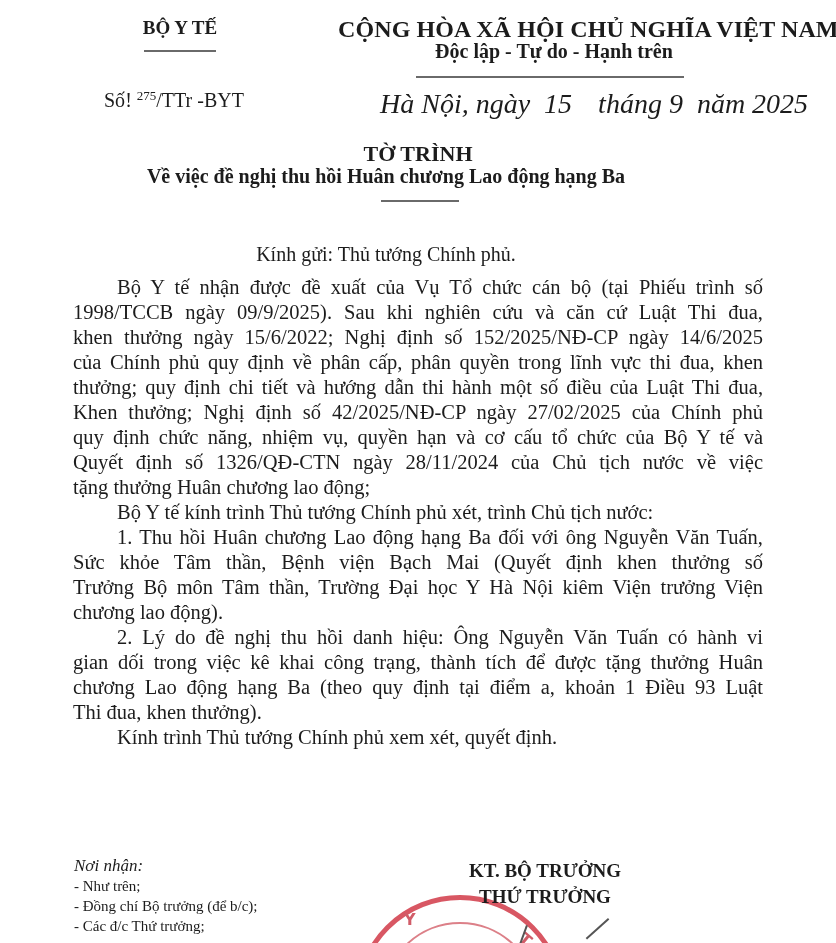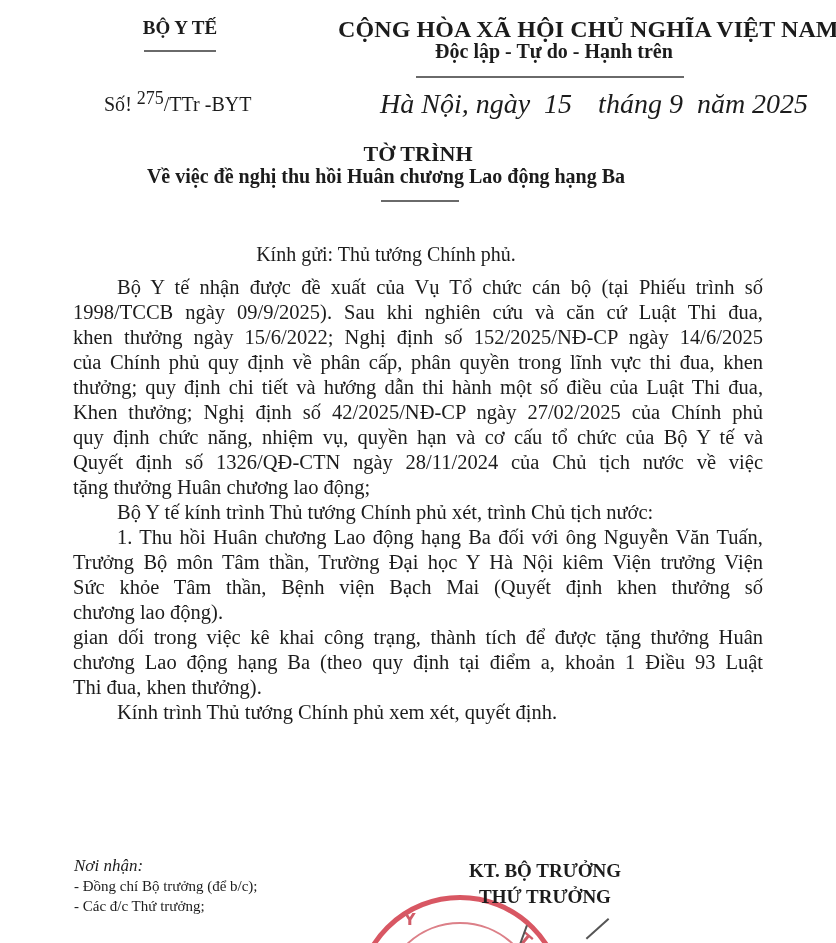--- a/index.html
+++ b/index.html
@@ -11,21 +11,21 @@
   .abs { position: absolute; white-space: nowrap; }
   .bold { font-weight: bold; }
   .ital { font-style: italic; }
   .center { text-align: center; }
   .rule { position: absolute; height: 2px; background: #6a6a6a; }
 
   .ministry { left: 110px; top: 17px; width: 140px; font-size: 19px; }
   .republic { left: 338px; top: 16px; width: 432px; font-size: 24px; letter-spacing: 0.1px; }
   .motto { left: 338px; top: 40px; width: 432px; font-size: 20px; }
   .docnum { left: 104px; top: 88px; font-size: 20px; }
-  .docnum sup { font-size: 18px; vertical-align: 7px; }
+  .docnum sup { font-size: 13px; vertical-align: 7px; }
   .place { left: 380px; top: 88px; font-size: 28px; font-style: italic; }
   .place .gap1 { display: inline-block; width: 26px; }
   .place .gap2 { display: inline-block; width: 14px; }
 
   .title { left: 0; top: 141px; width: 836px; font-size: 22px; }
   .subtitle { left: 0; top: 165px; width: 772px; font-size: 20px; }
   .greeting { left: 0; top: 243px; width: 772px; font-size: 20px; }
 
   .body { position: absolute; left: 73px; top: 275px; width: 690px; font-size: 20.5px; line-height: 25px; }
   .body p { margin: 0; text-align: justify; text-align-last: justify; }
@@ -72,31 +72,33 @@
     <p>1998/TCCB ngày 09/9/2025). Sau khi nghiên cứu và căn cứ Luật Thi đua,</p>
     <p>khen thưởng ngày 15/6/2022; Nghị định số 152/2025/NĐ-CP ngày 14/6/2025</p>
     <p>của Chính phủ quy định về phân cấp, phân quyền trong lĩnh vực thi đua, khen</p>
     <p>thưởng; quy định chi tiết và hướng dẫn thi hành một số điều của Luật Thi đua,</p>
     <p>Khen thưởng; Nghị định số 42/2025/NĐ-CP ngày 27/02/2025 của Chính phủ</p>
     <p>quy định chức năng, nhiệm vụ, quyền hạn và cơ cấu tổ chức của Bộ Y tế và</p>
     <p>Quyết định số 1326/QĐ-CTN ngày 28/11/2024 của Chủ tịch nước về việc</p>
     <p class="last">tặng thưởng Huân chương lao động;</p>
     <p class="indent last">Bộ Y tế kính trình Thủ tướng Chính phủ xét, trình Chủ tịch nước:</p>
     <p class="indent">1. Thu hồi Huân chương Lao động hạng Ba đối với ông Nguyễn Văn Tuấn,</p>
+    <p>Sức khỏe Tâm thần, Bệnh viện Bạch Mai (Quyết định khen thưởng số</p>
     <p>Trưởng Bộ môn Tâm thần, Trường Đại học Y Hà Nội kiêm Viện trưởng Viện</p>
-    <p>Sức khỏe Tâm thần, Bệnh viện Bạch Mai (Quyết định khen thưởng số</p>
     <p class="last">chương lao động).</p>
+    <p class="indent">2. Lý do đề nghị thu hồi danh hiệu: Ông Nguyễn Văn Tuấn có hành vi</p>
     <p>gian dối trong việc kê khai công trạng, thành tích để được tặng thưởng Huân</p>
     <p>chương Lao động hạng Ba (theo quy định tại điểm a, khoản 1 Điều 93 Luật</p>
     <p class="last">Thi đua, khen thưởng).</p>
     <p class="indent last">Kính trình Thủ tướng Chính phủ xem xét, quyết định.</p>
   </div>
 
 <div class="abs recipients">
   <div class="head">Nơi nhận:</div>
+  <div>- Như trên;</div>
   <div>- Đồng chí  Bộ trưởng (để b/c);</div>
   <div>- Các đ/c Thứ trưởng;</div>
 </div>
 
 <div class="stamp">
   <div class="stamp-inner"></div>
   <span class="stamp-letter" style="left:44px; top:10px;">Y</span>
   <span class="stamp-letter" style="left:160px; top:30px; transform:rotate(40deg);">T</span>
 </div>
 

